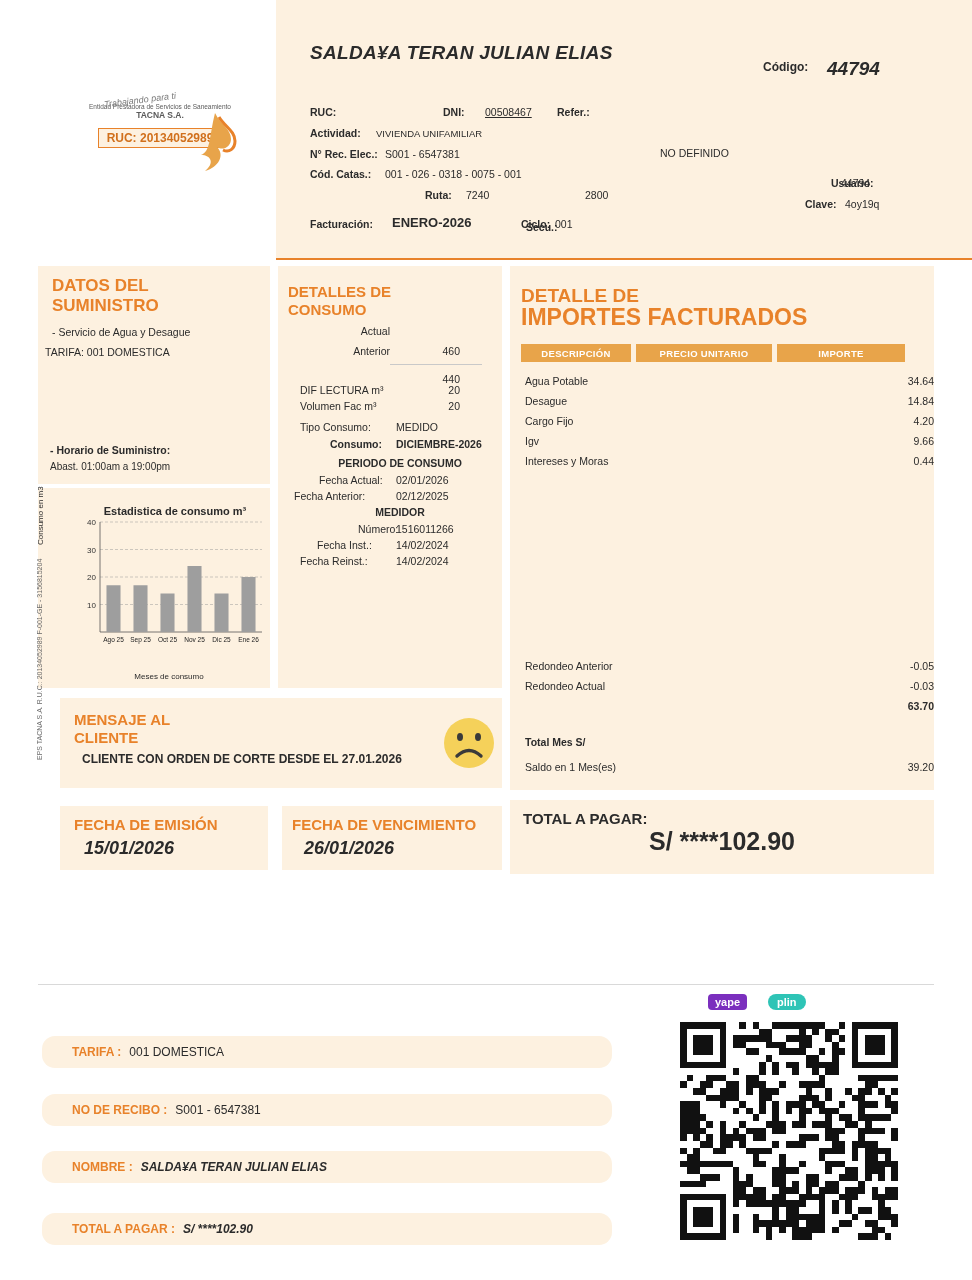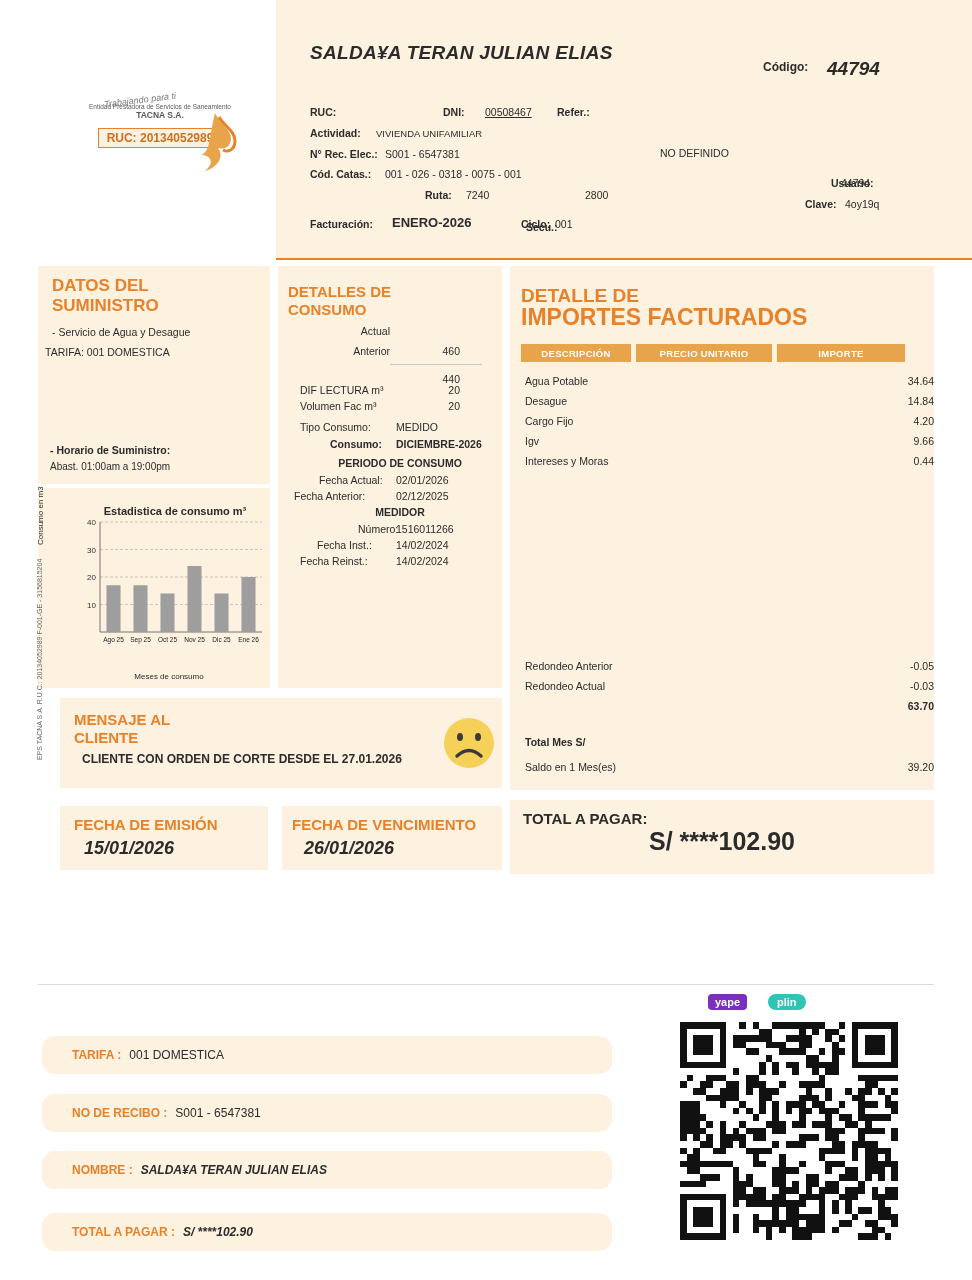--- a/index.html
+++ b/index.html
@@ -130,21 +130,21 @@
     transform: rotate(-90deg); transform-origin: left top;
     font-size: 8px; white-space: nowrap;
   }
   .xlabel {
     position: absolute; left: 70px; top: 672px; width: 198px;
     text-align: center; font-size: 8px;
   }
 
   
   .stub {
-    position: absolute; left: 42px; height: 38px;
+    position: absolute; left: 42px; height: 32px;
     background: #fdf1e0;
     border-radius: 13px;
     display: flex; align-items: center;
   }
   .stub-label {
     color: #e8822a; font-weight: bold; font-size: 12px; margin-left: 30px;
   }
   .stub-value { font-size: 12px; margin-left: 8px; }
   .stub-value.ital { font-style: italic; font-weight: bold; }
 

